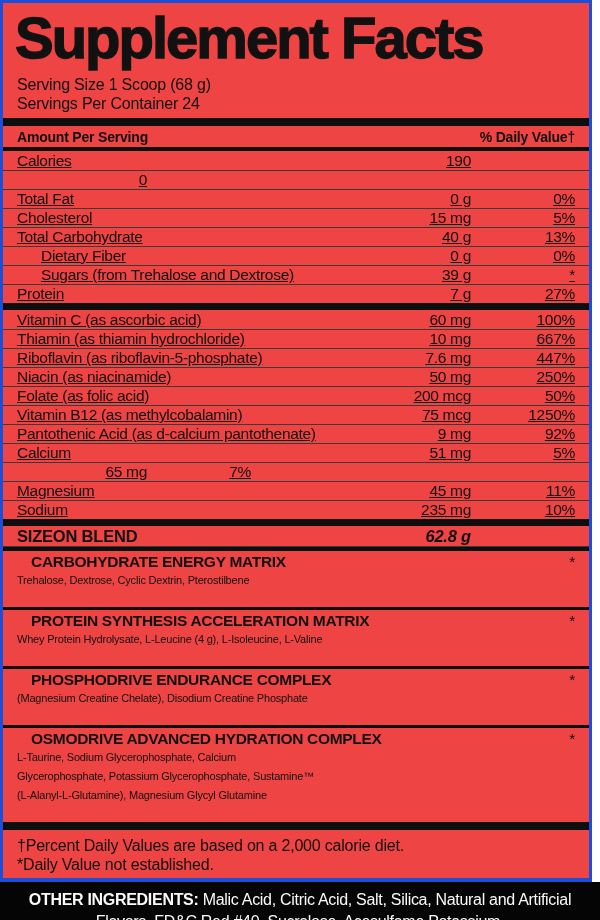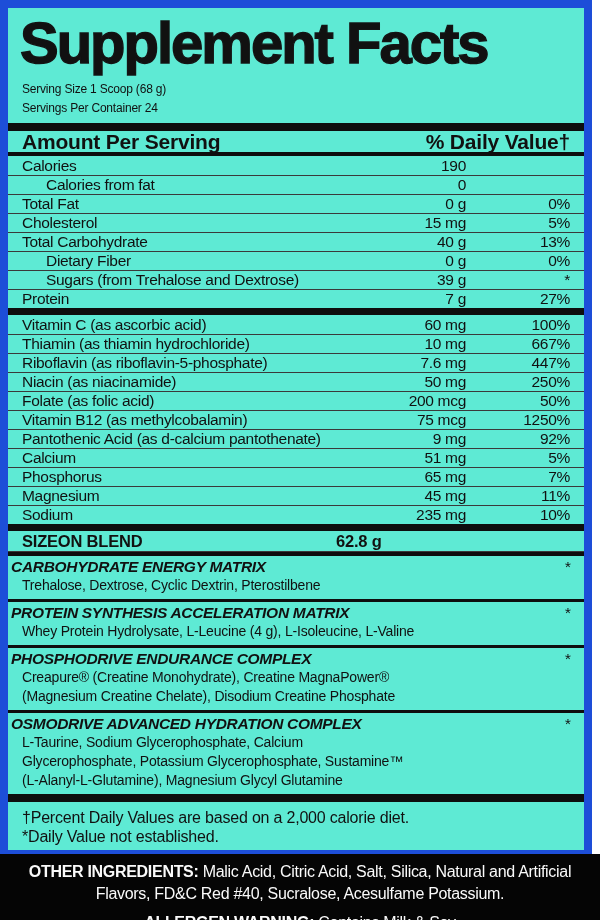--- a/index.html
+++ b/index.html
@@ -8,79 +8,79 @@
     font-family: "Liberation Sans", "DejaVu Sans", sans-serif;
     color: #111;
     letter-spacing: -0.2px;
   }
   .page { width: 600px; height: 920px; display: flex; flex-direction: column; background: #fff; }
 
   
   .label-box {
     flex: 0 0 auto;
     margin-right: 8px;
-    border: 8px solid #1d4ed8;
+    border: 3px solid #1d4ed8;
     border-bottom-width: 4px;
-    background: #5eead4;
+    background: #ef4444;
   }
   .panel-title {
     font-size: 58px;
     line-height: 54px;
     font-weight: 700;
     letter-spacing: -2px;
     -webkit-text-stroke: 1.4px #141414;
     padding: 8px 12px 0 12px;
     white-space: nowrap;
   }
   .serving-info { padding: 10px 14px 0 14px; }
-  .serving-line { font-size: 12px; line-height: 19px; }
+  .serving-line { font-size: 16px; line-height: 19px; }
 
   .bar { background: #0e0e0e; width: 100%; }
   .bar-thick { height: 8px; margin-top: 5px; }
   .bar-mid   { height: 7px; }
   .bar-med   { height: 4px; }
   .bar-sep   { height: 3px; }
 
   .hdr-row {
     display: flex; align-items: center;
     padding: 0 14px; height: 21px;
-    font-weight: 700; font-size: 21px;
+    font-weight: 700; font-size: 14px;
   }
   .hdr-left { flex: 1; }
   .hdr-right { text-align: center; }
 
   .row {
     display: flex; align-items: center;
     padding: 0 14px; height: 19px;
-    font-size: 15.5px; letter-spacing: -0.3px;
+    font-size: 15.5px; letter-spacing: -0.3px; text-decoration: underline;
   }
   .row + .row { border-top: 1px solid #3a3a3a; }
   .row .n   { flex: 1; white-space: nowrap; overflow: hidden; }
   .row .n.indent { padding-left: 24px; }
   .row .amt { width: 130px; text-align: right; white-space: nowrap; }
   .row .dv  { width: 104px; text-align: right; white-space: nowrap; }
 
   .blend-row {
     display: flex; align-items: center;
     padding: 0 14px; height: 20px;
     font-weight: 700; font-size: 16.5px;
   }
   .blend-row .n { flex: 1; }
-  .blend-row .amt { width: 130px; text-align: left; }
+  .blend-row .amt { width: 130px; text-align: right; font-style: italic; }
   .blend-row .dv { width: 104px; }
   .thin-rule { border-top: 1px solid #3a3a3a; width: 100%; }
 
   .complex .c-hdr {
     display: flex; align-items: center;
-    padding: 2px 14px 0 3px; height: 20px;
-    font-weight: 700; font-size: 15.5px; letter-spacing: -0.3px; font-style: italic;
+    padding: 2px 14px 0 28px; height: 20px;
+    font-weight: 700; font-size: 15.5px; letter-spacing: -0.3px;
   }
   .complex .c-hdr .n { flex: 1; white-space: nowrap; }
   .complex .c-hdr .dv { width: 104px; text-align: right; font-weight: 400; }
-  .complex .c-ing { padding: 0 14px 4px 14px; font-size: 14px; }
+  .complex .c-ing { padding: 0 14px 17px 14px; font-size: 11px; }
   .complex .c-ing .ing-line { line-height: 19px; white-space: nowrap; }
 
   .footnotes { padding: 6px 14px 4px 14px; }
   .footnote-line { font-size: 16px; line-height: 19px; }
 
   
   .black-band {
     flex: 1 1 auto;
     background: #050505; color: #fafafa;
     padding: 7px 3px 0 3px;
@@ -112,21 +112,20 @@
 
     <div class="bar bar-med"></div>
 
     <div id="nutrient-rows">
         <div class="row">
           <span class="n">Calories</span>
           <span class="amt">190</span>
           <span class="dv"></span>
         </div>
         <div class="row">
-          <span class="n indent">Calories from fat</span>
           <span class="amt">0</span>
           <span class="dv"></span>
         </div>
         <div class="row">
           <span class="n">Total Fat</span>
           <span class="amt">0 g</span>
           <span class="dv">0%</span>
         </div>
         <div class="row">
           <span class="n">Cholesterol</span>
@@ -192,21 +191,20 @@
           <span class="n">Pantothenic Acid (as d-calcium pantothenate)</span>
           <span class="amt">9 mg</span>
           <span class="dv">92%</span>
         </div>
         <div class="row">
           <span class="n">Calcium</span>
           <span class="amt">51 mg</span>
           <span class="dv">5%</span>
         </div>
         <div class="row">
-          <span class="n">Phosphorus</span>
           <span class="amt">65 mg</span>
           <span class="dv">7%</span>
         </div>
         <div class="row">
           <span class="n">Magnesium</span>
           <span class="amt">45 mg</span>
           <span class="dv">11%</span>
         </div>
         <div class="row">
           <span class="n">Sodium</span>
@@ -246,21 +244,20 @@
             <div class="ing-line">Whey Protein Hydrolysate, L-Leucine (4 g), L-Isoleucine, L-Valine</div>
           </div>
         </div>
         <div class="bar bar-sep"></div>
         <div class="complex">
           <div class="c-hdr">
             <span class="n">PHOSPHODRIVE ENDURANCE COMPLEX</span>
             <span class="dv">*</span>
           </div>
           <div class="c-ing">
-            <div class="ing-line">Creapure® (Creatine Monohydrate), Creatine MagnaPower®</div>
             <div class="ing-line">(Magnesium Creatine Chelate), Disodium Creatine Phosphate</div>
           </div>
         </div>
         <div class="bar bar-sep"></div>
         <div class="complex">
           <div class="c-hdr">
             <span class="n">OSMODRIVE ADVANCED HYDRATION COMPLEX</span>
             <span class="dv">*</span>
           </div>
           <div class="c-ing">

